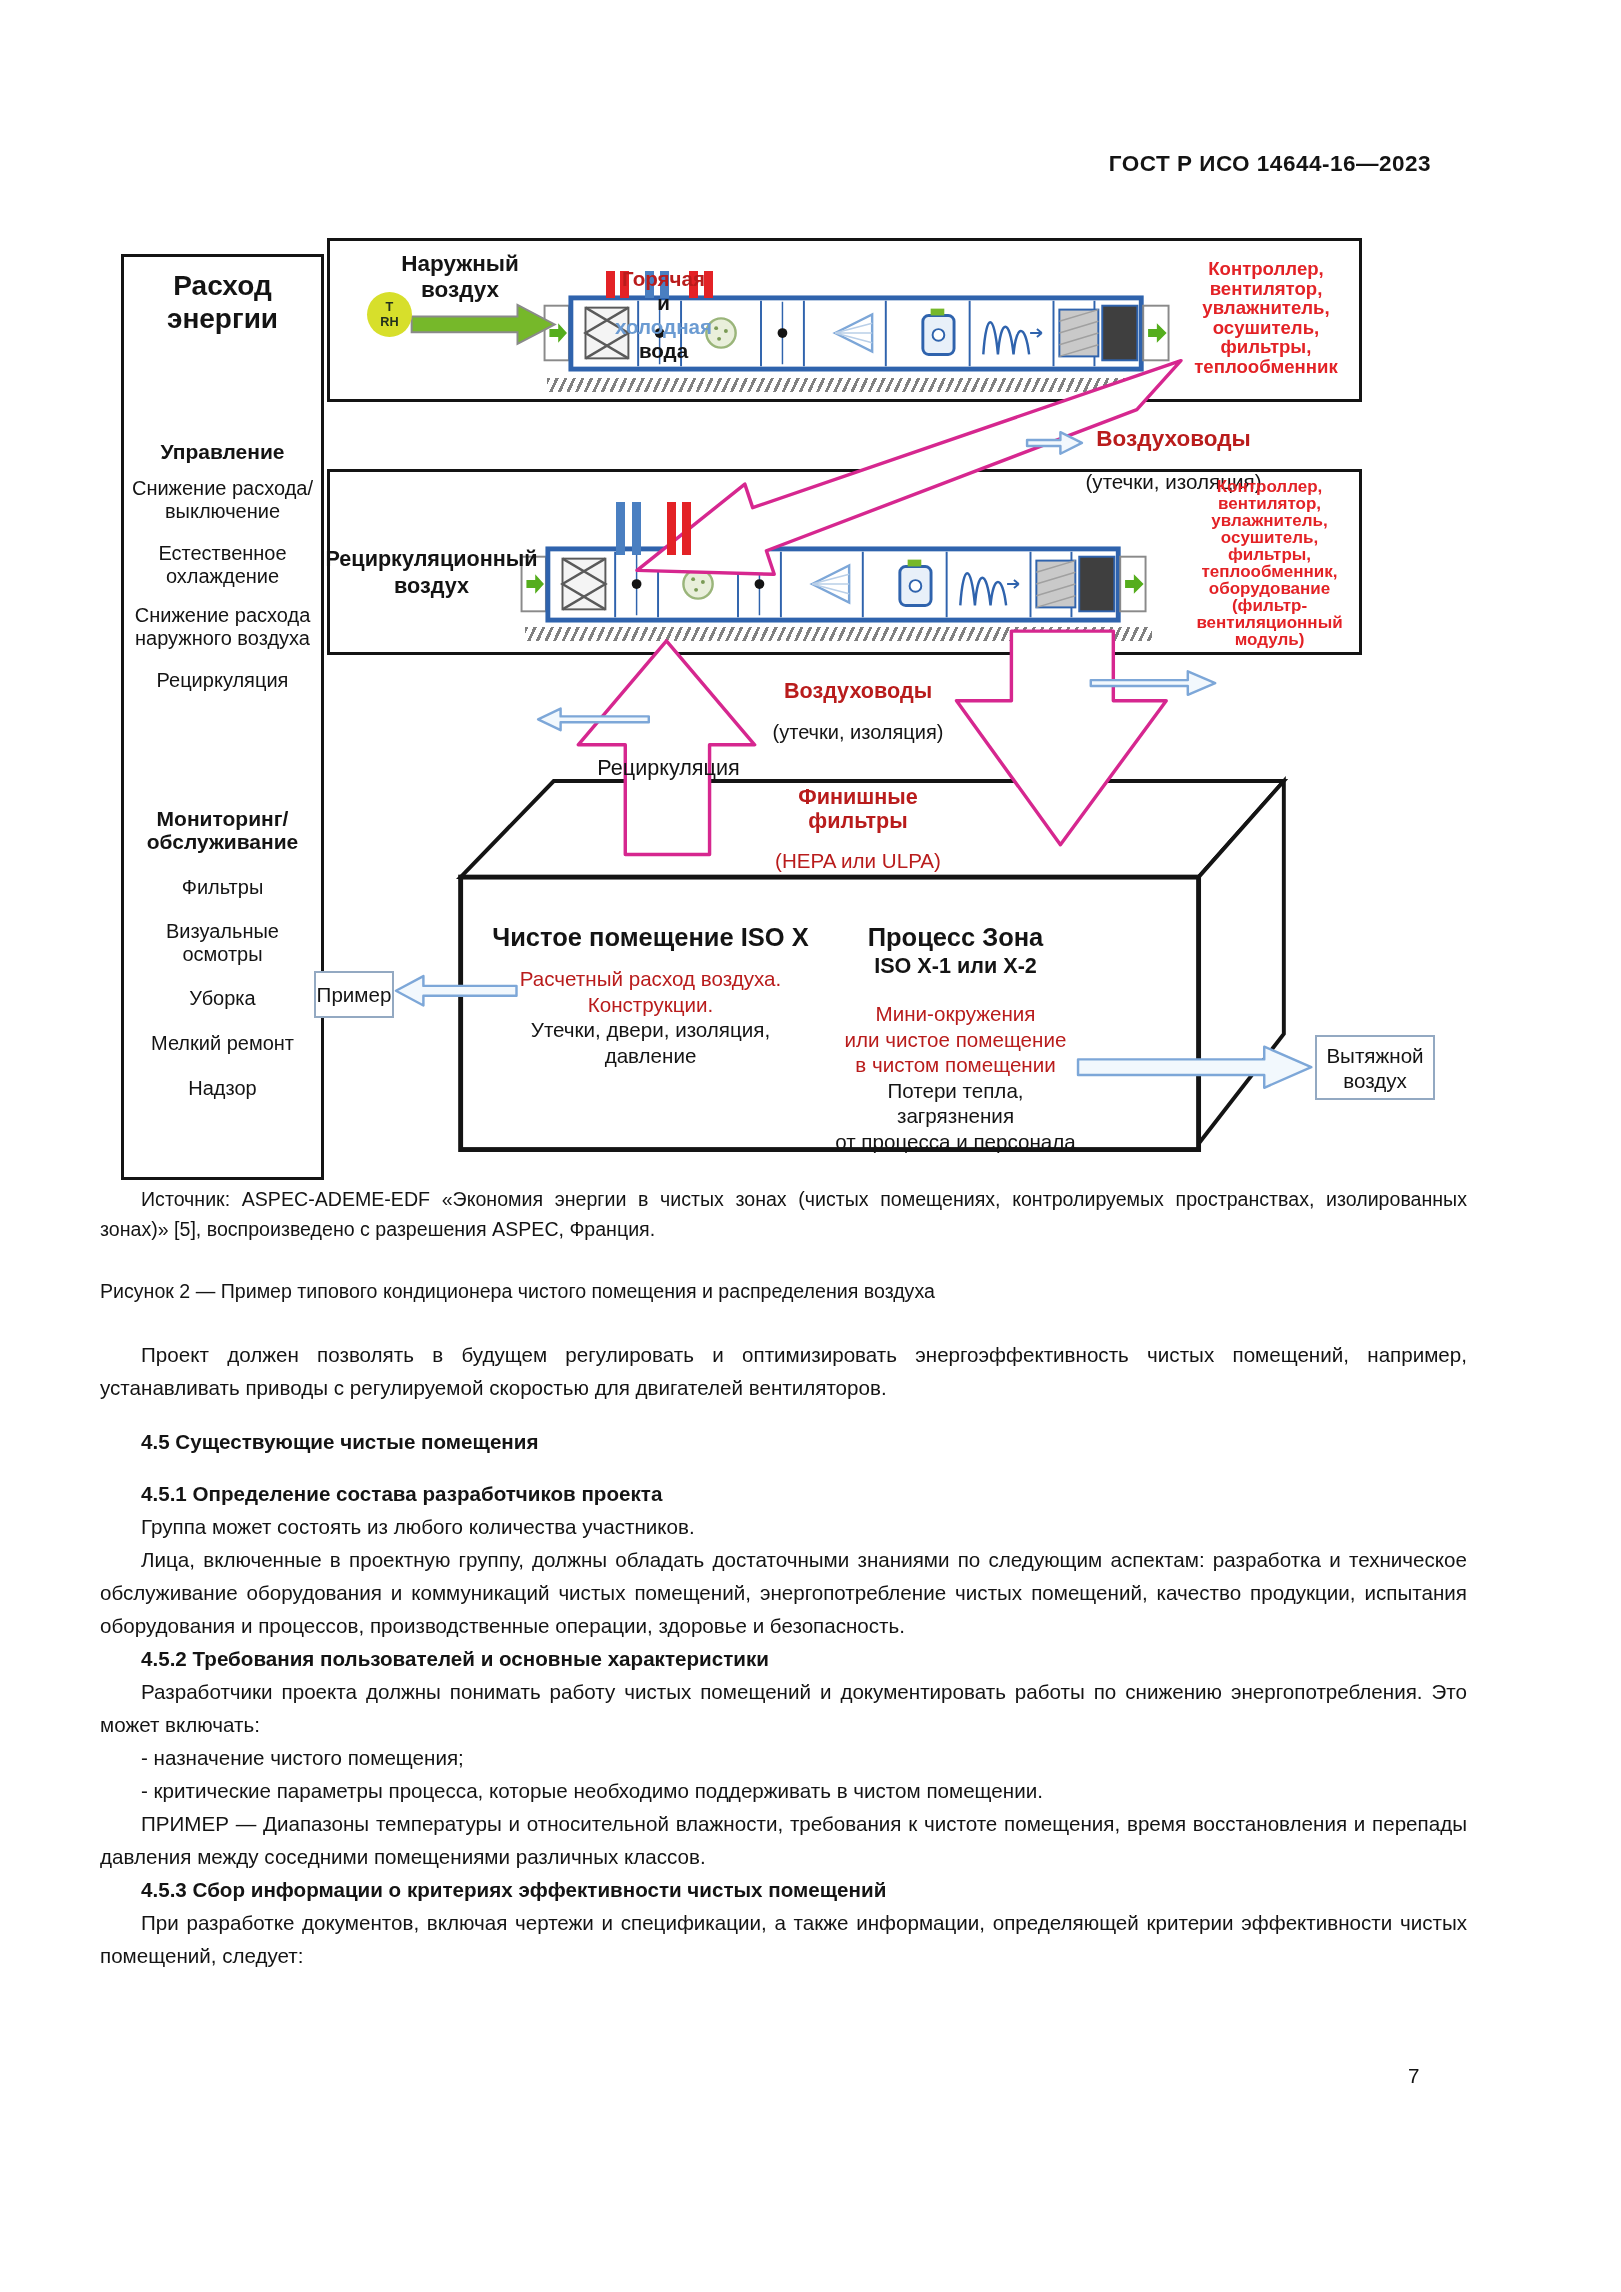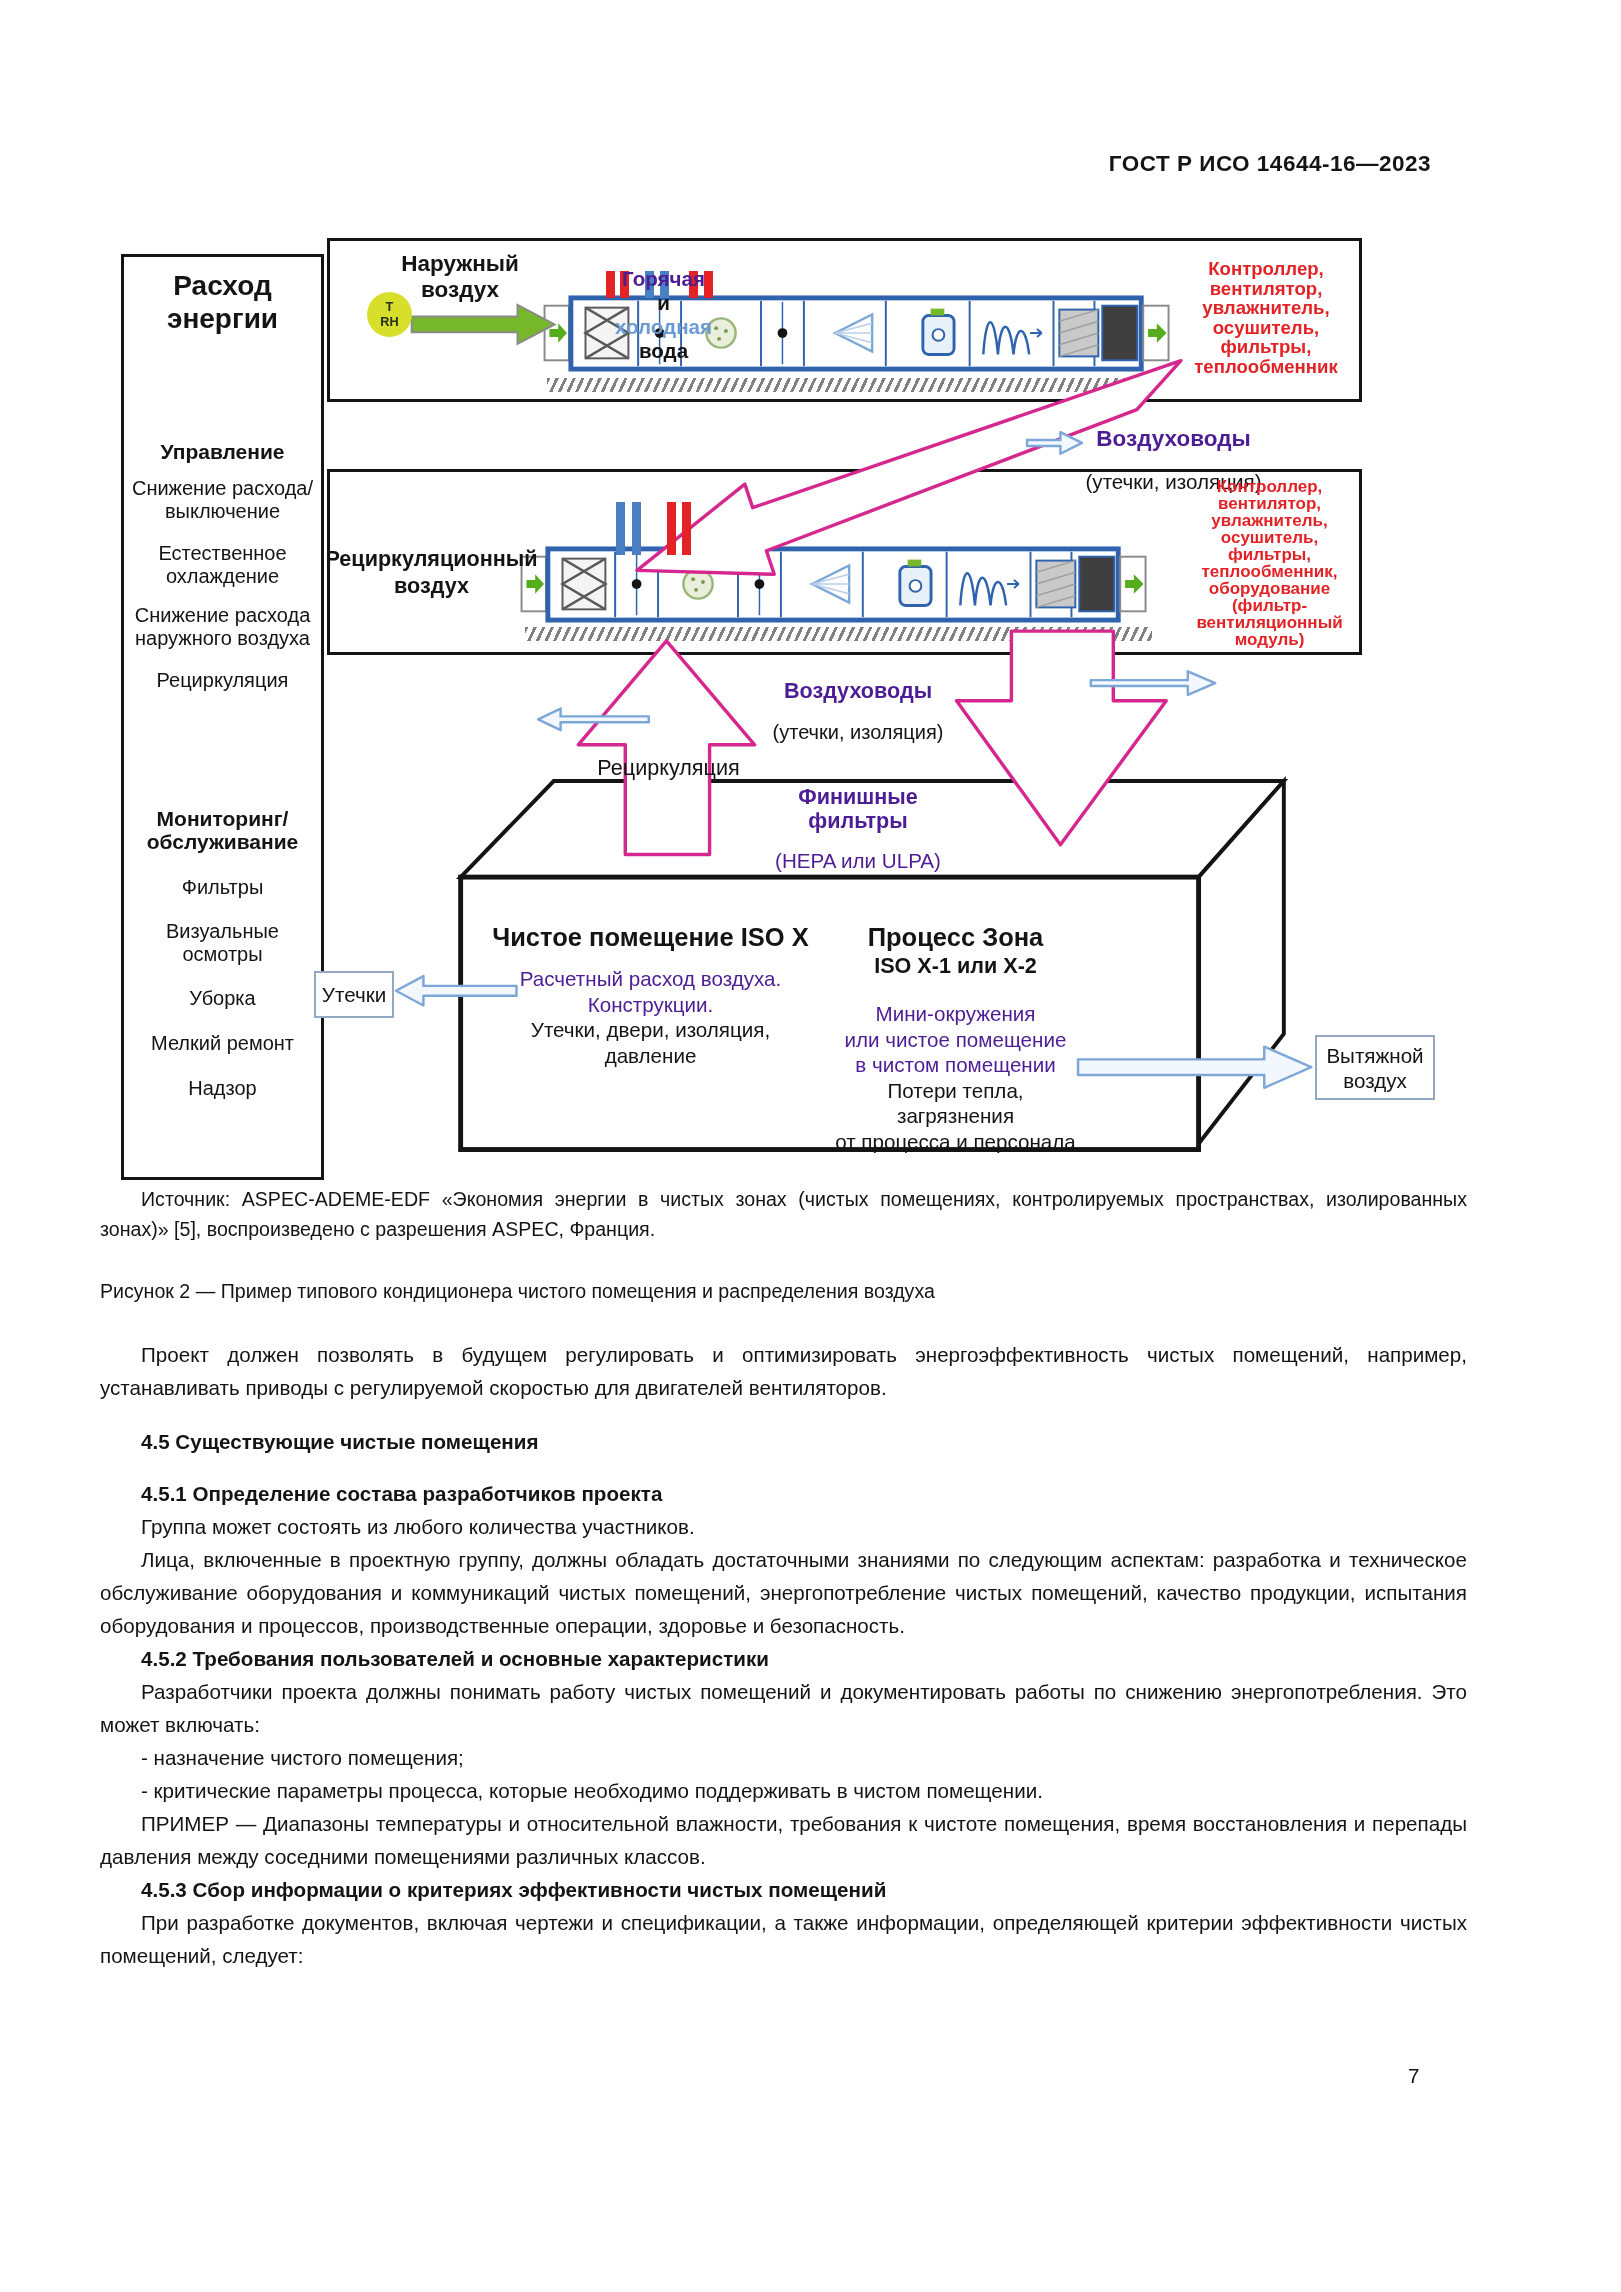--- a/index.html
+++ b/index.html
@@ -12,21 +12,21 @@
   .smallbox{position:absolute;box-sizing:border-box;background:#ffffff;border:2px solid #93a9c2;
             z-index:6;text-align:center;font-size:20.6px;}
   
   .sb-title{position:absolute;top:11.8px;left:0;width:100%;text-align:center;font-size:28px;
             font-weight:700;line-height:33px;white-space:pre-line;}
   .sb-item{position:absolute;left:0;width:100%;text-align:center;font-size:20px;
            line-height:22.5px;white-space:pre-line;}
   .sb-bold{font-weight:700;font-size:21px;}
   
   .lbl{position:absolute;text-align:center;white-space:pre-line;z-index:5;}
-  .red{color:#4c1d95;}
+  .red{color:#b91c1c;}
   .b{font-weight:700;}
   .note{position:absolute;text-align:center;color:#e32226;font-weight:700;z-index:5;white-space:pre-line;}
   .pipe{position:absolute;width:8.8px;z-index:4;}
   .hatch{position:absolute;height:13.7px;z-index:2;
          background:repeating-linear-gradient(115deg,#808080 0 2.9px,#ffffff 2.9px 7.8px);}
   .sensor{position:absolute;width:45px;height:45px;border-radius:50%;background:#d7df2b;
           z-index:5;text-align:center;font-size:12.7px;font-weight:700;color:#22301c;
           line-height:14.7px;padding-top:7.8px;box-sizing:border-box;}
   .ahu{position:absolute;z-index:2;}
   .overlay{position:absolute;left:0;top:0;z-index:3;pointer-events:none;}
@@ -208,21 +208,21 @@
     <div class="lbl" style="left:760px;top:661px;width:196px;">
       <div class="red b" style="font-size:21.6px;line-height:23.5px;">Воздуховоды</div>
       <div style="font-size:20px;line-height:22.5px;">(утечки, изоляция)</div>
     </div>
     <div class="lbl" style="left:750px;top:727px;width:216px;">
       <div class="red b" style="font-size:21.6px;line-height:23.5px;margin-top:40px;">Финишные фильтры</div>
       <div class="red" style="font-size:20.6px;line-height:22.5px;">(HEPA или ULPA)</div>
     </div>
     <div class="lbl" style="left:595px;top:755px;width:147px;font-size:21.6px;">Рециркуляция</div>
 
-    <div class="smallbox" style="left:314px;top:971px;width:80px;height:47px;line-height:43px;">Утечки</div>
+    <div class="smallbox" style="left:314px;top:971px;width:80px;height:47px;line-height:43px;">Пример</div>
     <div class="smallbox" style="left:1315px;top:1035px;width:120px;height:65px;line-height:25.5px;
          padding-top:5.9px;white-space:pre-line;">Вытяжной
 воздух</div>
 
     <div class="roomcol" style="left:478px;top:923px;width:345px;">
       <div class="room-title">Чистое помещение ISO X</div>
       <div class="room-note red">Расчетный расход воздуха.
 Конструкции.</div>
       <div class="room-note">Утечки, двери, изоляция,
 давление</div>

